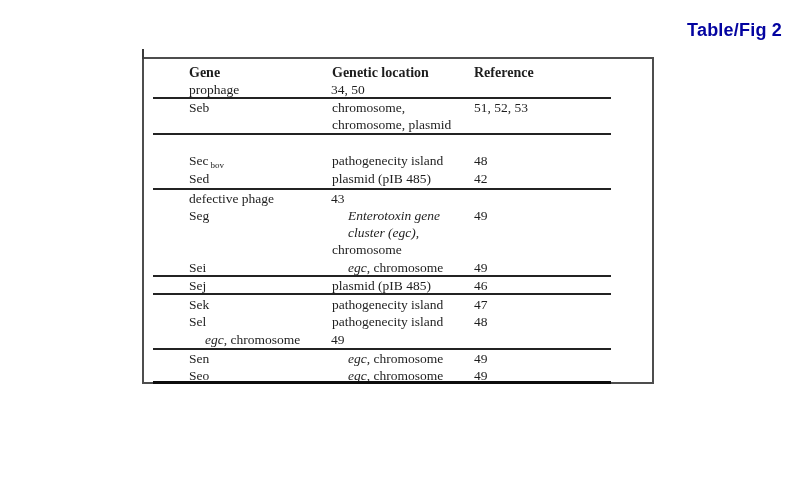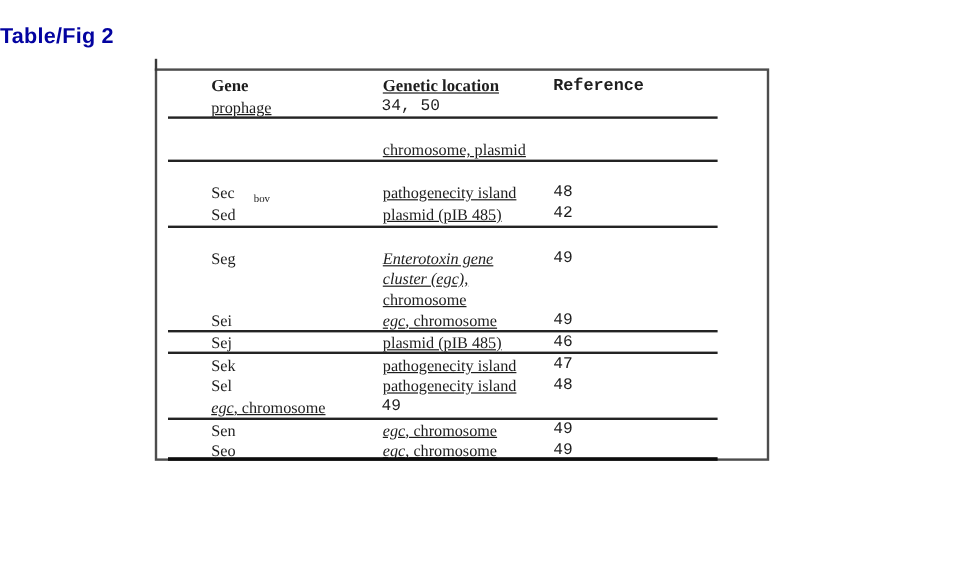--- a/index.html
+++ b/index.html
@@ -1,38 +1,38 @@
 <!DOCTYPE html>
 <html><head>
 <meta charset="utf-8">
 <style>
   * { margin:0; padding:0; box-sizing:border-box; }
   html,body { width:800px; height:480px; background:#ffffff; overflow:hidden;
               font-family:"Liberation Serif", serif; }
   .page { position:relative; width:800px; height:480px; background:#ffffff; }
 
-  .title { position:absolute; top:20px; left:0; width:782px; text-align:left;
+  .title { position:absolute; top:20px; left:0; width:782px; text-align:right;
            font-family:"Liberation Sans", sans-serif; font-weight:bold;
            font-size:18px; color:#0303A0; letter-spacing:0.2px; }
 
-  .box { position:absolute; left:129px; top:57px; width:512px; height:327px;
+  .box { position:absolute; left:142px; top:57px; width:512px; height:327px;
          border:2px solid #4d4d4d; background:#ffffff; }
 
   .tick { position:absolute; left:-2px; top:-10px; width:2px; height:10px;
           background:#3a3a3a; }
 
   .row { position:absolute; left:45px; width:432px; display:flex;
          font-size:13.5px; line-height:15px; color:#1e1e1e; white-space:nowrap; }
   .row.header { font-weight:bold; font-size:14px; }
   .c { display:block; }
   .cg { width:143px; }
-  .cl { width:142px;text-decoration:underline; }
-  .cr { flex:1;font-family:Liberation Mono, monospace; }
-  .it { font-style:italic; }
-  .sub { font-size:9px; vertical-align:-3px; margin-left:16px; }
+  .cl { width:142px; }
+  .cr { flex:1; }
+  .it { font-style:italic;margin-left:16px; }
+  .sub { font-size:9px; vertical-align:-3px; margin-left:2px; }
 
   .rule { position:absolute; left:9px; width:458px; height:2px; background:#232323; }
   .rule.thick { height:3px; background:#0d0d0d; }
 </style>
 </head>
 <body>
 
 <div class="page">
 
   <div class="title">Table/Fig 2</div>
@@ -45,40 +45,47 @@
       <span class="c cl">Genetic location</span>
       <span class="c cr">Reference</span>
     </div>
 
     <div class="row" style="top:23px">
       <span class="c cl"><span>prophage</span></span>
       <span class="c cr">34, 50</span>
     </div>
     <div class="rule" style="top:38px"></div>
 
+    <div class="row" style="top:41px">
+      <span class="c cg"><span>Seb</span></span>
+      <span class="c cl"><span>chromosome,</span></span>
+      <span class="c cr">51, 52, 53</span>
+    </div>
     <div class="row" style="top:58px">
       <span class="c cg"></span>
       <span class="c cl"><span>chromosome, plasmid</span></span>
       <span class="c cr"></span>
     </div>
     <div class="rule" style="top:74px"></div>
 
     <div class="row" style="top:94px">
       <span class="c cg"><span>Sec</span><span class="sub">bov</span></span>
       <span class="c cl"><span>pathogenecity island</span></span>
       <span class="c cr">48</span>
     </div>
     <div class="row" style="top:112px">
       <span class="c cg"><span>Sed</span></span>
       <span class="c cl"><span>plasmid (pIB 485)</span></span>
       <span class="c cr">42</span>
     </div>
     <div class="rule" style="top:129px"></div>
 
     <div class="row" style="top:132px">
+      <span class="c cl"><span>defective phage</span></span>
+      <span class="c cr">43</span>
     </div>
     <div class="row" style="top:149px">
       <span class="c cg"><span>Seg</span></span>
       <span class="c cl"><span class="it">Enterotoxin gene</span></span>
       <span class="c cr">49</span>
     </div>
     <div class="row" style="top:166px">
       <span class="c cg"></span>
       <span class="c cl"><span class="it">cluster (egc),</span></span>
       <span class="c cr"></span>

